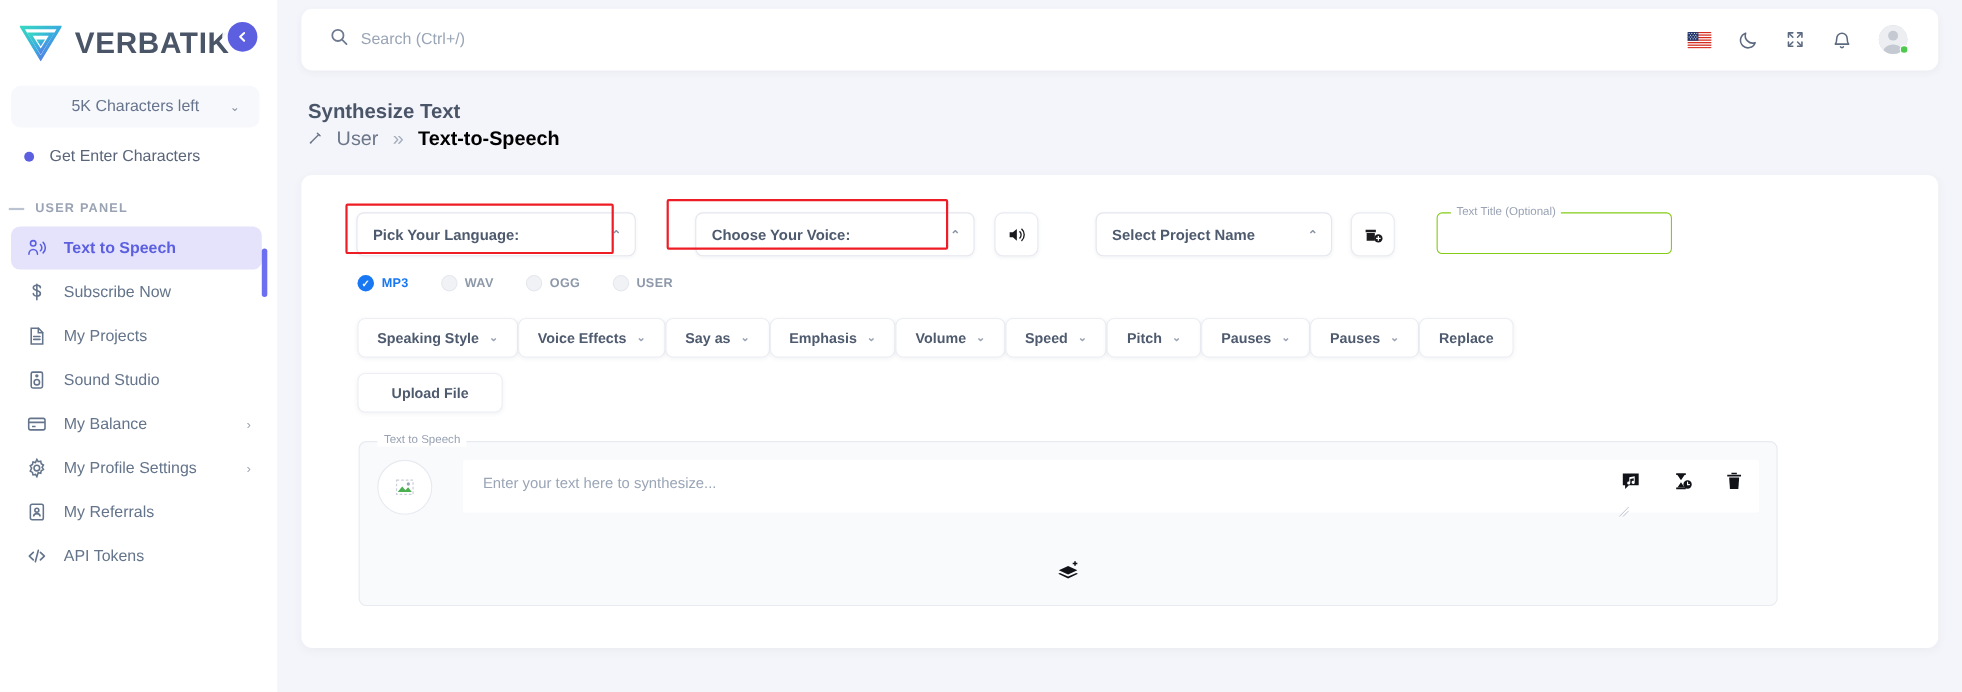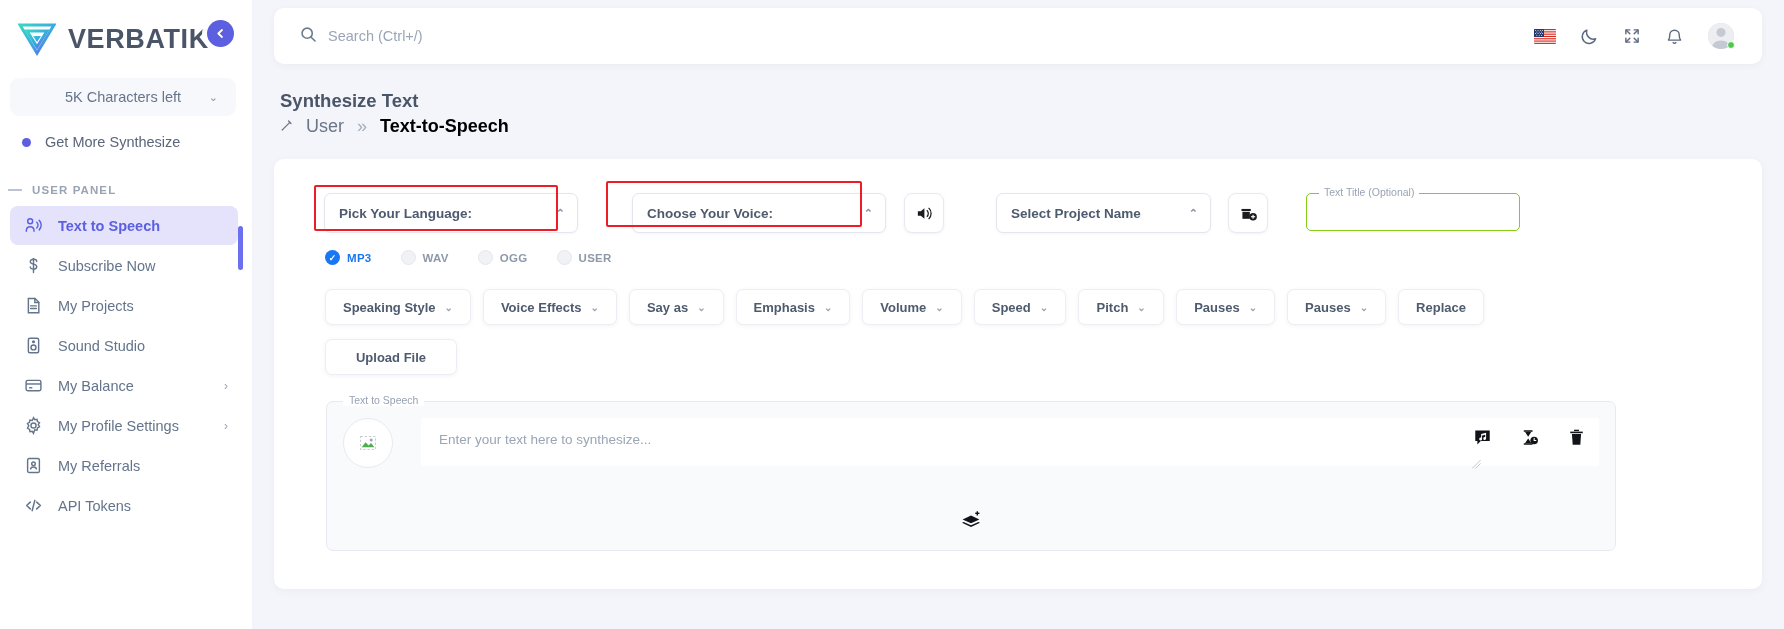--- a/index.html
+++ b/index.html
@@ -162,21 +162,21 @@
   }
   .radio-on {
     width: 15px; height: 15px; border-radius: 50%;
     background: #1877f2; color: #fff;
     display: flex; align-items: center; justify-content: center;
     font-size: 9px; font-weight: bold;
   }
   .fmt-lbl { font-size: 11.5px; font-weight: bold; color: #8d98a9; letter-spacing: .3px; }
   .fmt-lbl.on { color: #1877f2; }
 
-  .tools { display: flex; flex-wrap: wrap; gap: 12px; margin-top: 24px; }
+  .tools { display: flex; flex-wrap: wrap; margin-top: 24px; }
   .tool {
     height: 36px; min-width: 86px;
     background: #fff; border: 1px solid #eceef3; border-radius: 7px;
     display: flex; align-items: center; justify-content: center; gap: 9px;
     padding: 0 17px; font-size: 13px; font-weight: 600; color: #4e5a6e;
     cursor: pointer; box-shadow: 0 1px 4px rgba(70,80,120,.07);
   }
   .tool .dn { font-size: 10px; color: #98a2b3; }
   .upload-row { margin-top: 14px; }
   .tts-fieldset {
@@ -245,21 +245,21 @@
       <span class="logo-text">VERBATIK</span>
     </div>
 
     <div class="chars-box">
       <span>5K Characters left</span>
       <span class="chev">⌄</span>
     </div>
 
     <div class="get-more">
       <span class="dot-bullet"></span>
-      <span>Get More Synthesize</span>
+      <span>Get Enter Characters</span>
     </div>
 
     <div class="panel-head">
       <span class="panel-dash"></span>
       <span>USER PANEL</span>
     </div>
 
     <nav class="nav">
 
       <div class="nav-item active">

